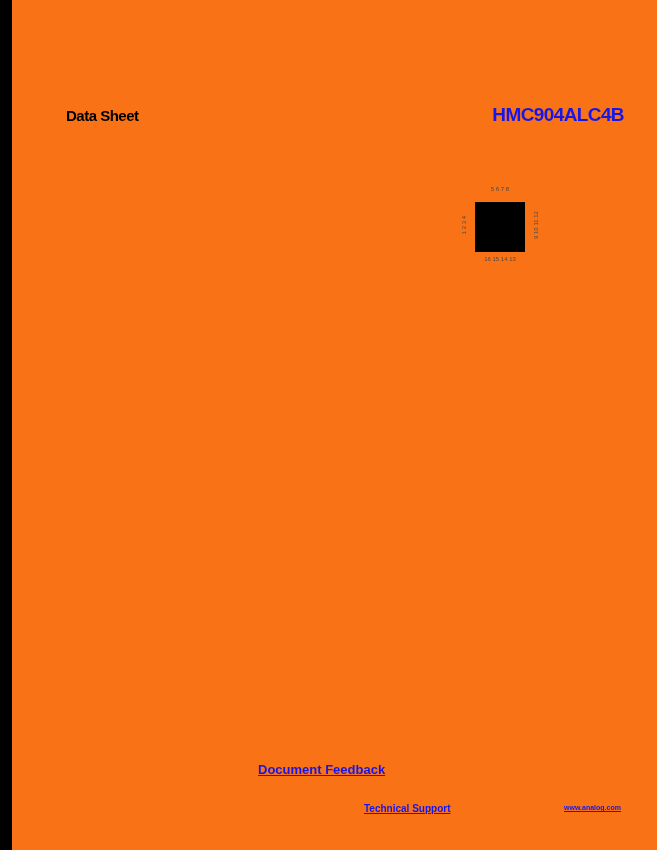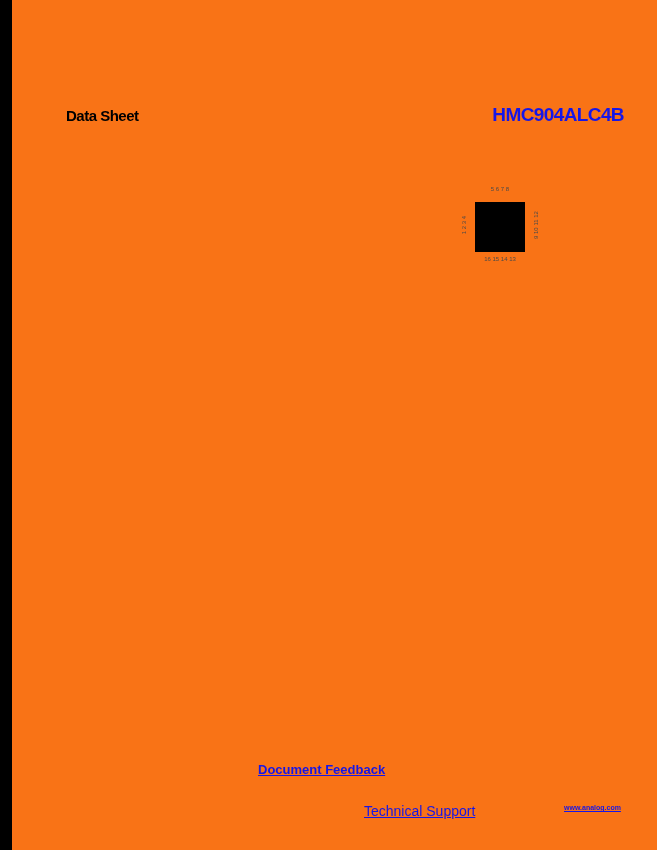--- a/index.html
+++ b/index.html
@@ -109,22 +109,22 @@
     top: 762px;
     font-size: 13px;
     font-weight: bold;
     color: #1616e8;
     white-space: nowrap;
   }
   .footer-tech-support {
     position: absolute;
     left: 352px;
     top: 803px;
-    font-size: 14px;
-    font-weight: normal;
+    font-size: 10px;
+    font-weight: bold;
     color: #1616e8;
     white-space: nowrap;
   }
   .footer-website {
     position: absolute;
     left: 552px;
     top: 804px;
     font-size: 7px;
     font-weight: bold;
     color: #1616e8;

